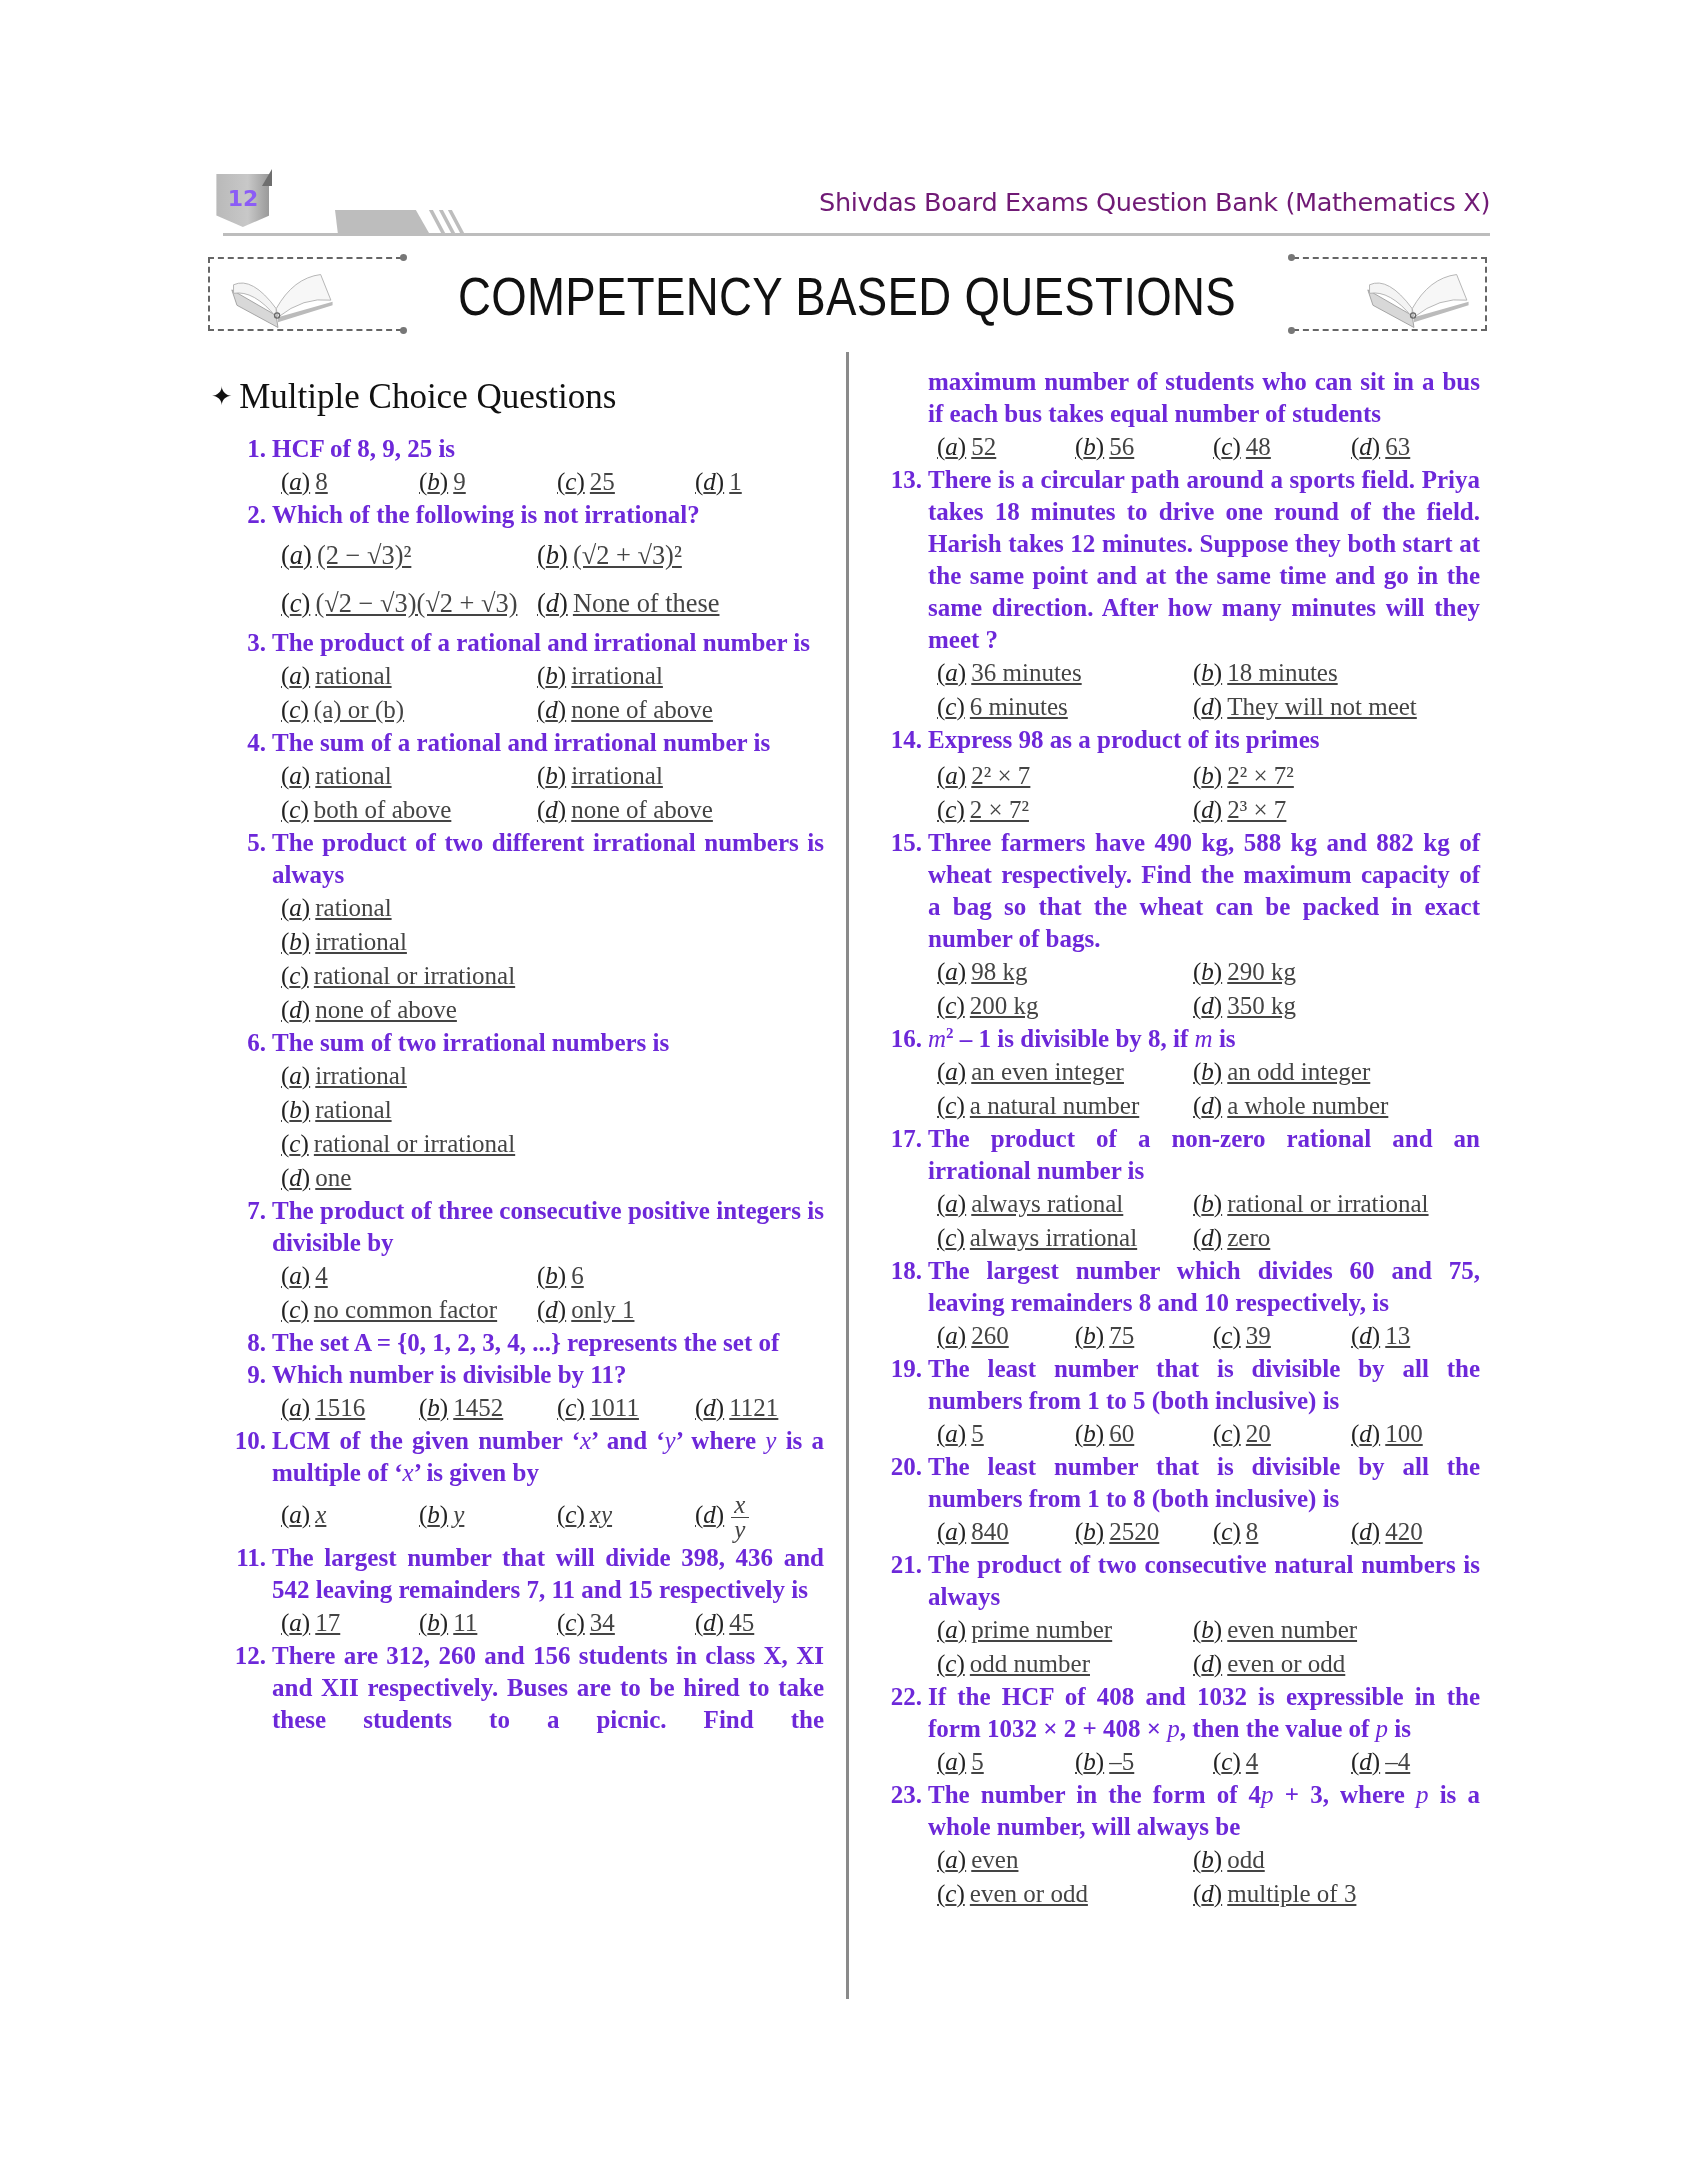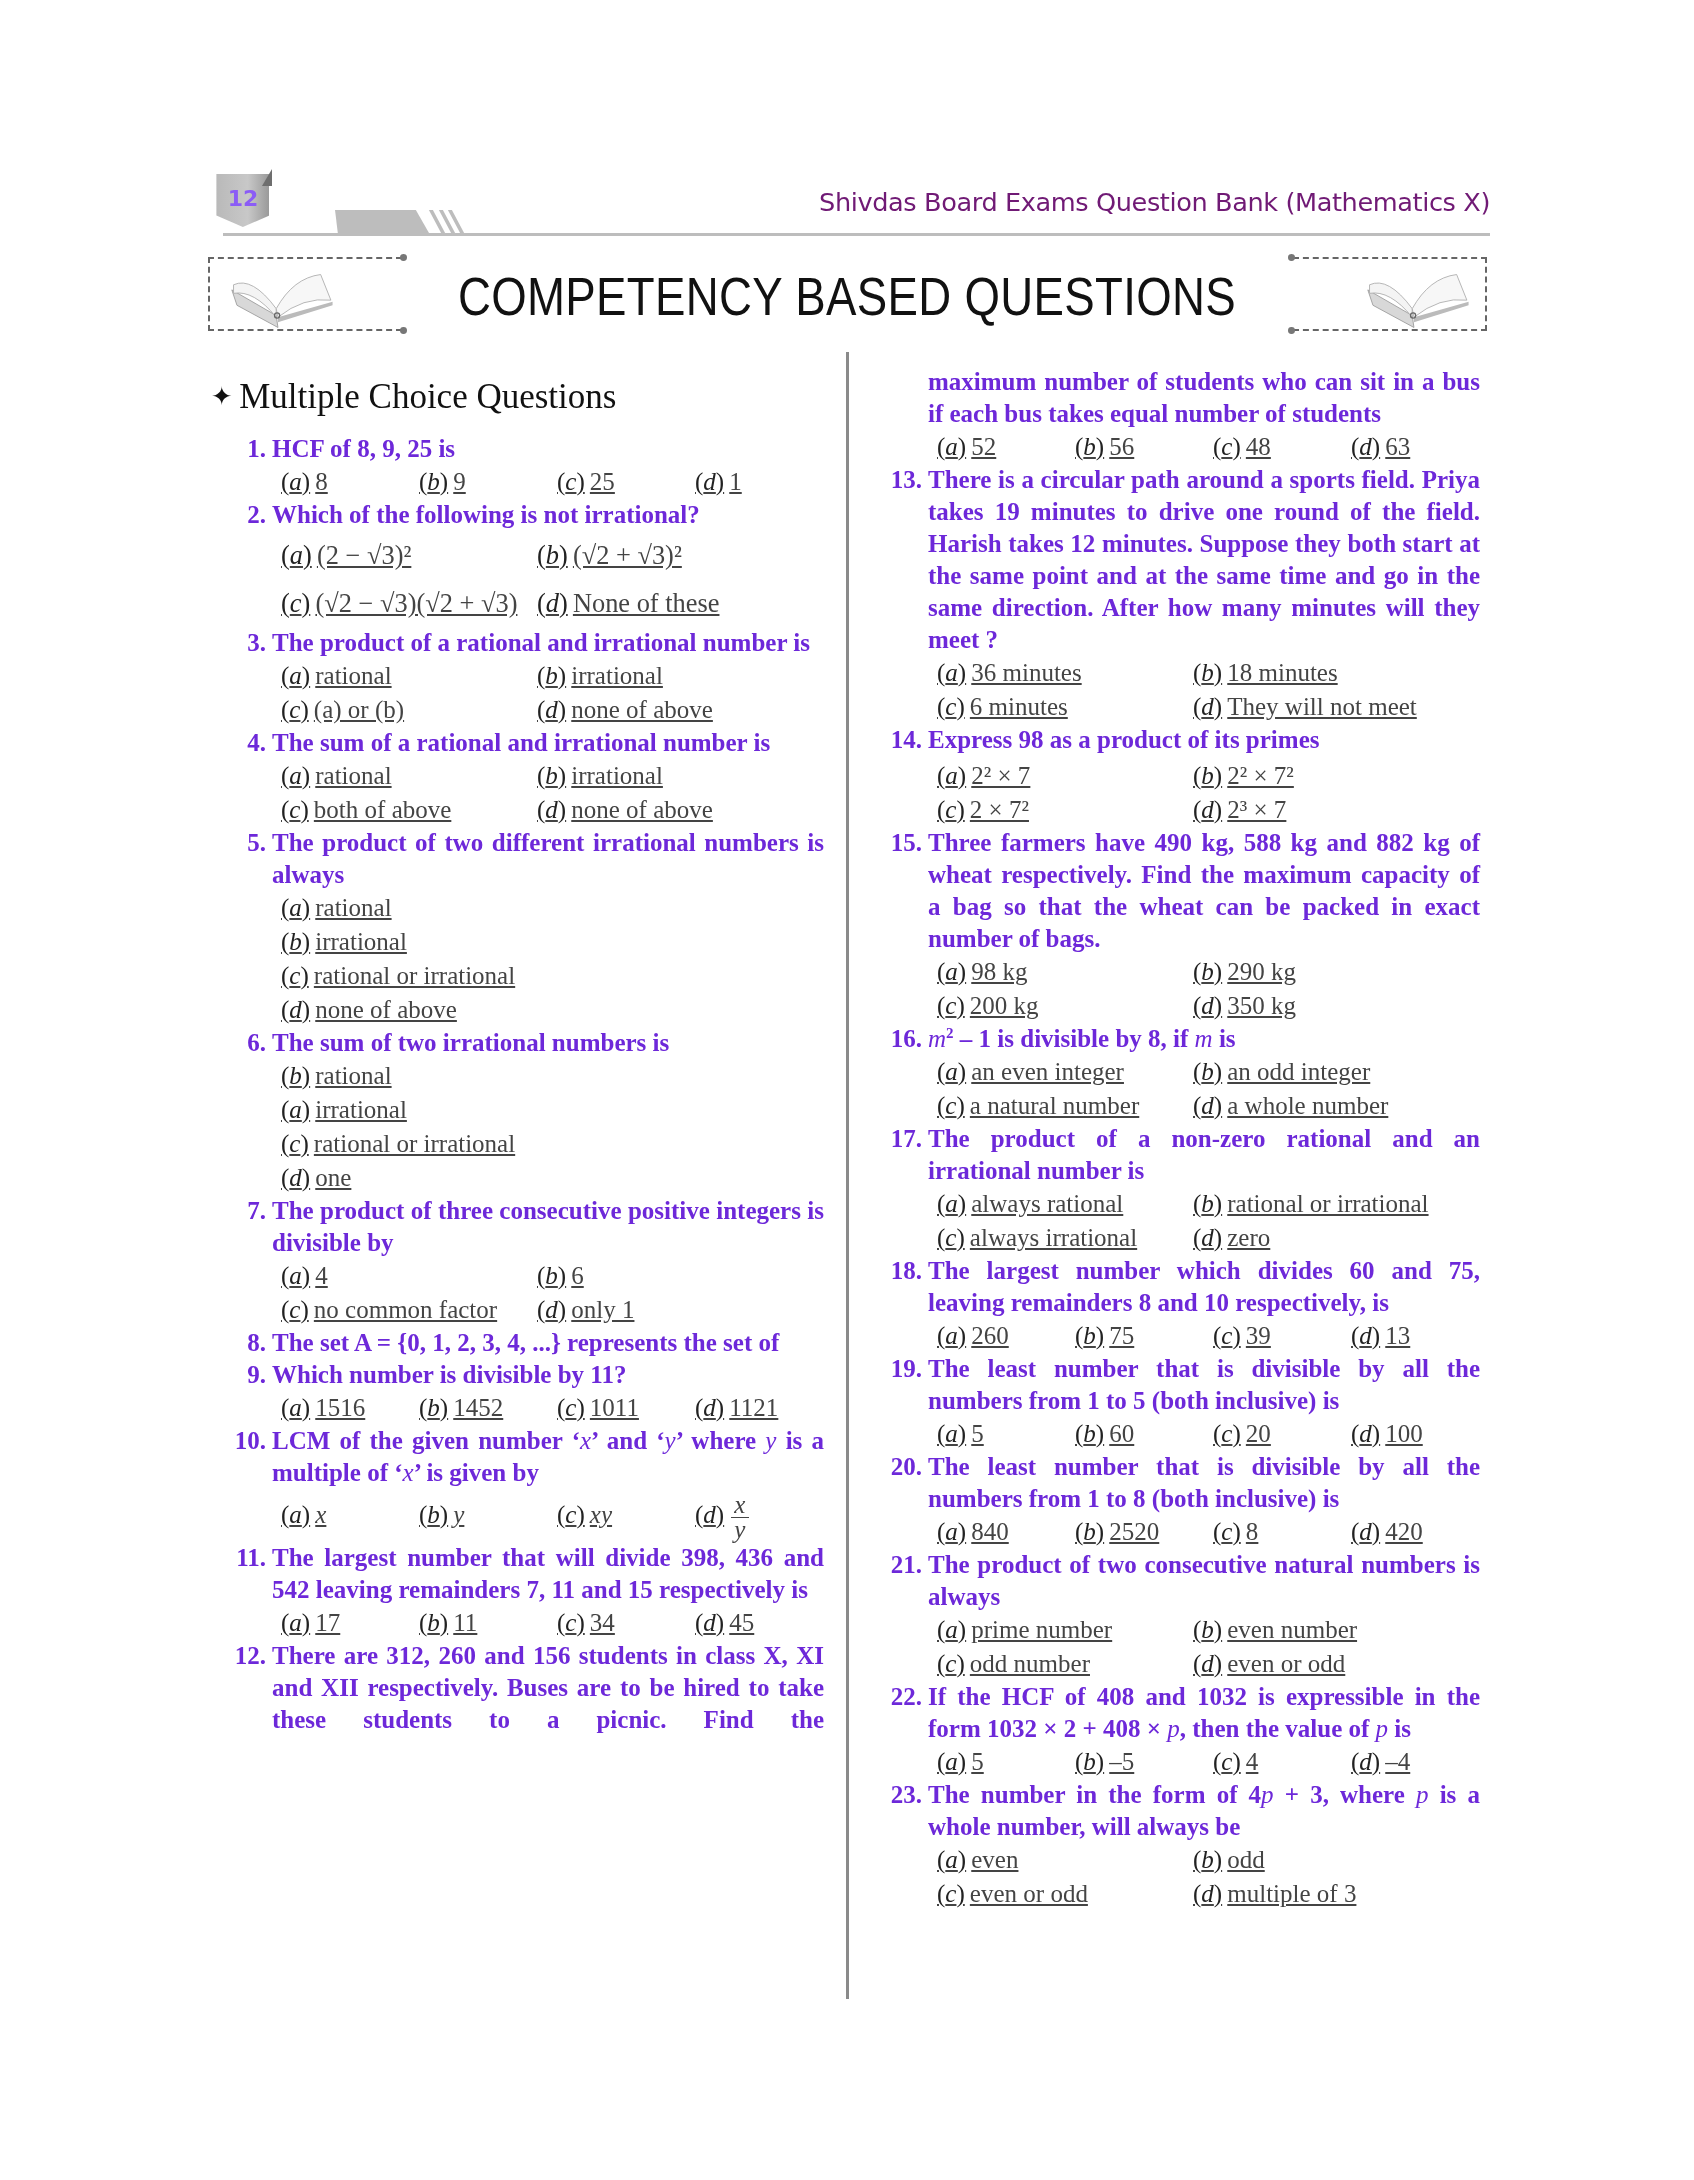--- a/index.html
+++ b/index.html
@@ -149,22 +149,22 @@
     <div class="opt"><span class="lbl">(<i>b</i>)</span><span class="txt">irrational</span></div>
     <div class="opt"><span class="lbl">(<i>c</i>)</span><span class="txt">rational or irrational</span></div>
     <div class="opt"><span class="lbl">(<i>d</i>)</span><span class="txt">none of above</span></div>
   </div>
 
   <div class="q">
     <span class="num">6.</span>
     <span class="stem">The sum of two irrational numbers is</span>
   </div>
   <div class="opts g1">
+    <div class="opt"><span class="lbl">(<i>a</i>)</span><span class="txt">irrational</span></div>
     <div class="opt"><span class="lbl">(<i>b</i>)</span><span class="txt">rational</span></div>
-    <div class="opt"><span class="lbl">(<i>a</i>)</span><span class="txt">irrational</span></div>
     <div class="opt"><span class="lbl">(<i>c</i>)</span><span class="txt">rational or irrational</span></div>
     <div class="opt"><span class="lbl">(<i>d</i>)</span><span class="txt">one</span></div>
   </div>
 
   <div class="q">
     <span class="num">7.</span>
     <span class="stem">The product of three consecutive positive integers is divisible by</span>
   </div>
   <div class="opts g2">
     <div class="opt"><span class="lbl">(<i>a</i>)</span><span class="txt">4</span></div>
@@ -224,21 +224,21 @@
   </div>
   <div class="opts g4">
     <div class="opt"><span class="lbl">(<i>a</i>)</span><span class="txt">52</span></div>
     <div class="opt"><span class="lbl">(<i>b</i>)</span><span class="txt">56</span></div>
     <div class="opt"><span class="lbl">(<i>c</i>)</span><span class="txt">48</span></div>
     <div class="opt"><span class="lbl">(<i>d</i>)</span><span class="txt">63</span></div>
   </div>
 
   <div class="q">
     <span class="num">13.</span>
-    <span class="stem">There is a circular path around a sports field. Priya takes 19 minutes to drive one round of the field. Harish takes 12 minutes. Suppose they both start at the same point and at the same time and go in the same direction. After how many minutes will they meet ?</span>
+    <span class="stem">There is a circular path around a sports field. Priya takes 18 minutes to drive one round of the field. Harish takes 12 minutes. Suppose they both start at the same point and at the same time and go in the same direction. After how many minutes will they meet ?</span>
   </div>
   <div class="opts g2">
     <div class="opt"><span class="lbl">(<i>a</i>)</span><span class="txt">36 minutes</span></div>
     <div class="opt"><span class="lbl">(<i>b</i>)</span><span class="txt">18 minutes</span></div>
     <div class="opt"><span class="lbl">(<i>c</i>)</span><span class="txt">6 minutes</span></div>
     <div class="opt"><span class="lbl">(<i>d</i>)</span><span class="txt">They will not meet</span></div>
   </div>
 
   <div class="q">
     <span class="num">14.</span>

